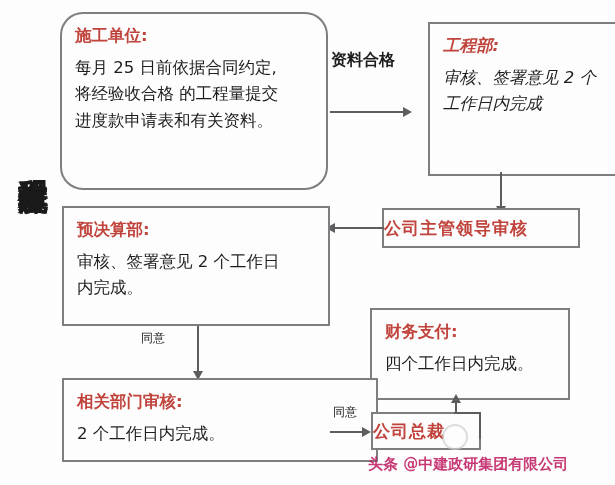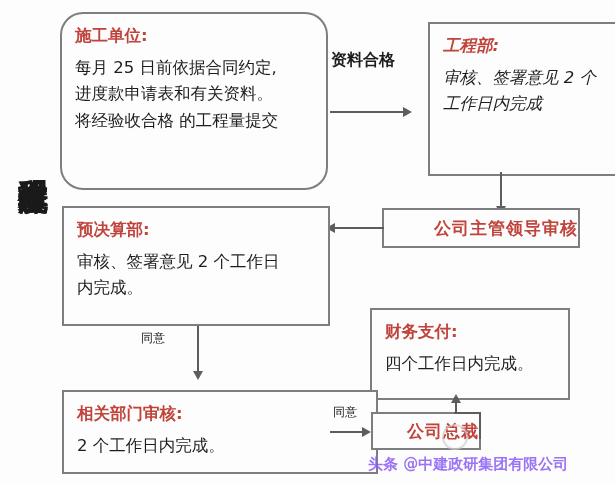--- a/index.html
+++ b/index.html
@@ -55,21 +55,21 @@
   }
   .bline {
     color: #1d1d1d;
     font-size: 16.5px;
     line-height: 1.62;
     white-space: nowrap;
   }
   .box.centered {
     display: flex;
     align-items: center;
-    justify-content: flex-end;
+    justify-content: flex-start;
   }
   .bcenter {
     color: #c0433c;
     font-weight: 700;
     font-size: 17px;
     letter-spacing: 1px;
     white-space: nowrap;
   }
 
   
@@ -123,21 +123,21 @@
   .elabel.thin {
     font-weight: 400;
     font-size: 12px;
   }
 
   
   .watermark {
     position: absolute;
     left: 368px;
     top: 455px;
-    color: #8b5cf6;
+    color: #be185d;
     font-size: 15px;
     font-weight: 700;
     white-space: nowrap;
     opacity: .85;
   }
   .wm-ring {
     position: absolute;
     left: 442px;
     top: 424px;
     width: 22px;
@@ -150,22 +150,22 @@
 </head>
 <body>
 
 <div id="canvas">
 
   <div class="vtitle">中海工程进度款流程</div>
 
   <div class="box box-pad" style="left:60px; top:12px; width:268px; height:178px;border-radius:23px;">
     <div class="bhead">施工单位:</div>
     <div class="bline">每月 25 日前依据合同约定,</div>
+    <div class="bline">将经验收合格 的工程量提交</div>
     <div class="bline">进度款申请表和有关资料。</div>
-    <div class="bline">将经验收合格 的工程量提交</div>
   </div>
 
   <div class="box box-pad" style="left:428px; top:22px; width:196px; height:154px;font-style:italic;">
     <div class="bhead">工程部:</div>
     <div class="bline">审核、签署意见 2 个</div>
     <div class="bline">工作日内完成</div>
   </div>
 
   <div class="hline" style="left:330px; top:111px; width:74px;"></div>
   <div class="arrow right" style="left:403px; top:107px;"></div>
@@ -189,21 +189,21 @@
 
   <div class="vline" style="left:197px; top:326px; height:48px;"></div>
   <div class="arrow down" style="left:193px; top:371px;"></div>
   <div class="elabel thin" style="left:140px; top:330px;">同意</div>
 
   <div class="box box-pad" style="left:370px; top:308px; width:200px; height:92px;">
     <div class="bhead">财务支付:</div>
     <div class="bline">四个工作日内完成。</div>
   </div>
 
-  <div class="box box-pad" style="left:62px; top:378px; width:316px; height:84px;margin-top:12px;">
+  <div class="box box-pad" style="left:62px; top:378px; width:316px; height:84px;">
     <div class="bhead">相关部门审核:</div>
     <div class="bline">2 个工作日内完成。</div>
   </div>
 
   <div class="hline" style="left:330px; top:431px; width:35px;"></div>
   <div class="arrow right" style="left:362px; top:427px;"></div>
   <div class="elabel thin" style="left:332px; top:404px;">同意</div>
 
   <div class="box centered" style="left:371px; top:412px; width:110px; height:38px;">
     <div class="bcenter">公司总裁</div>

